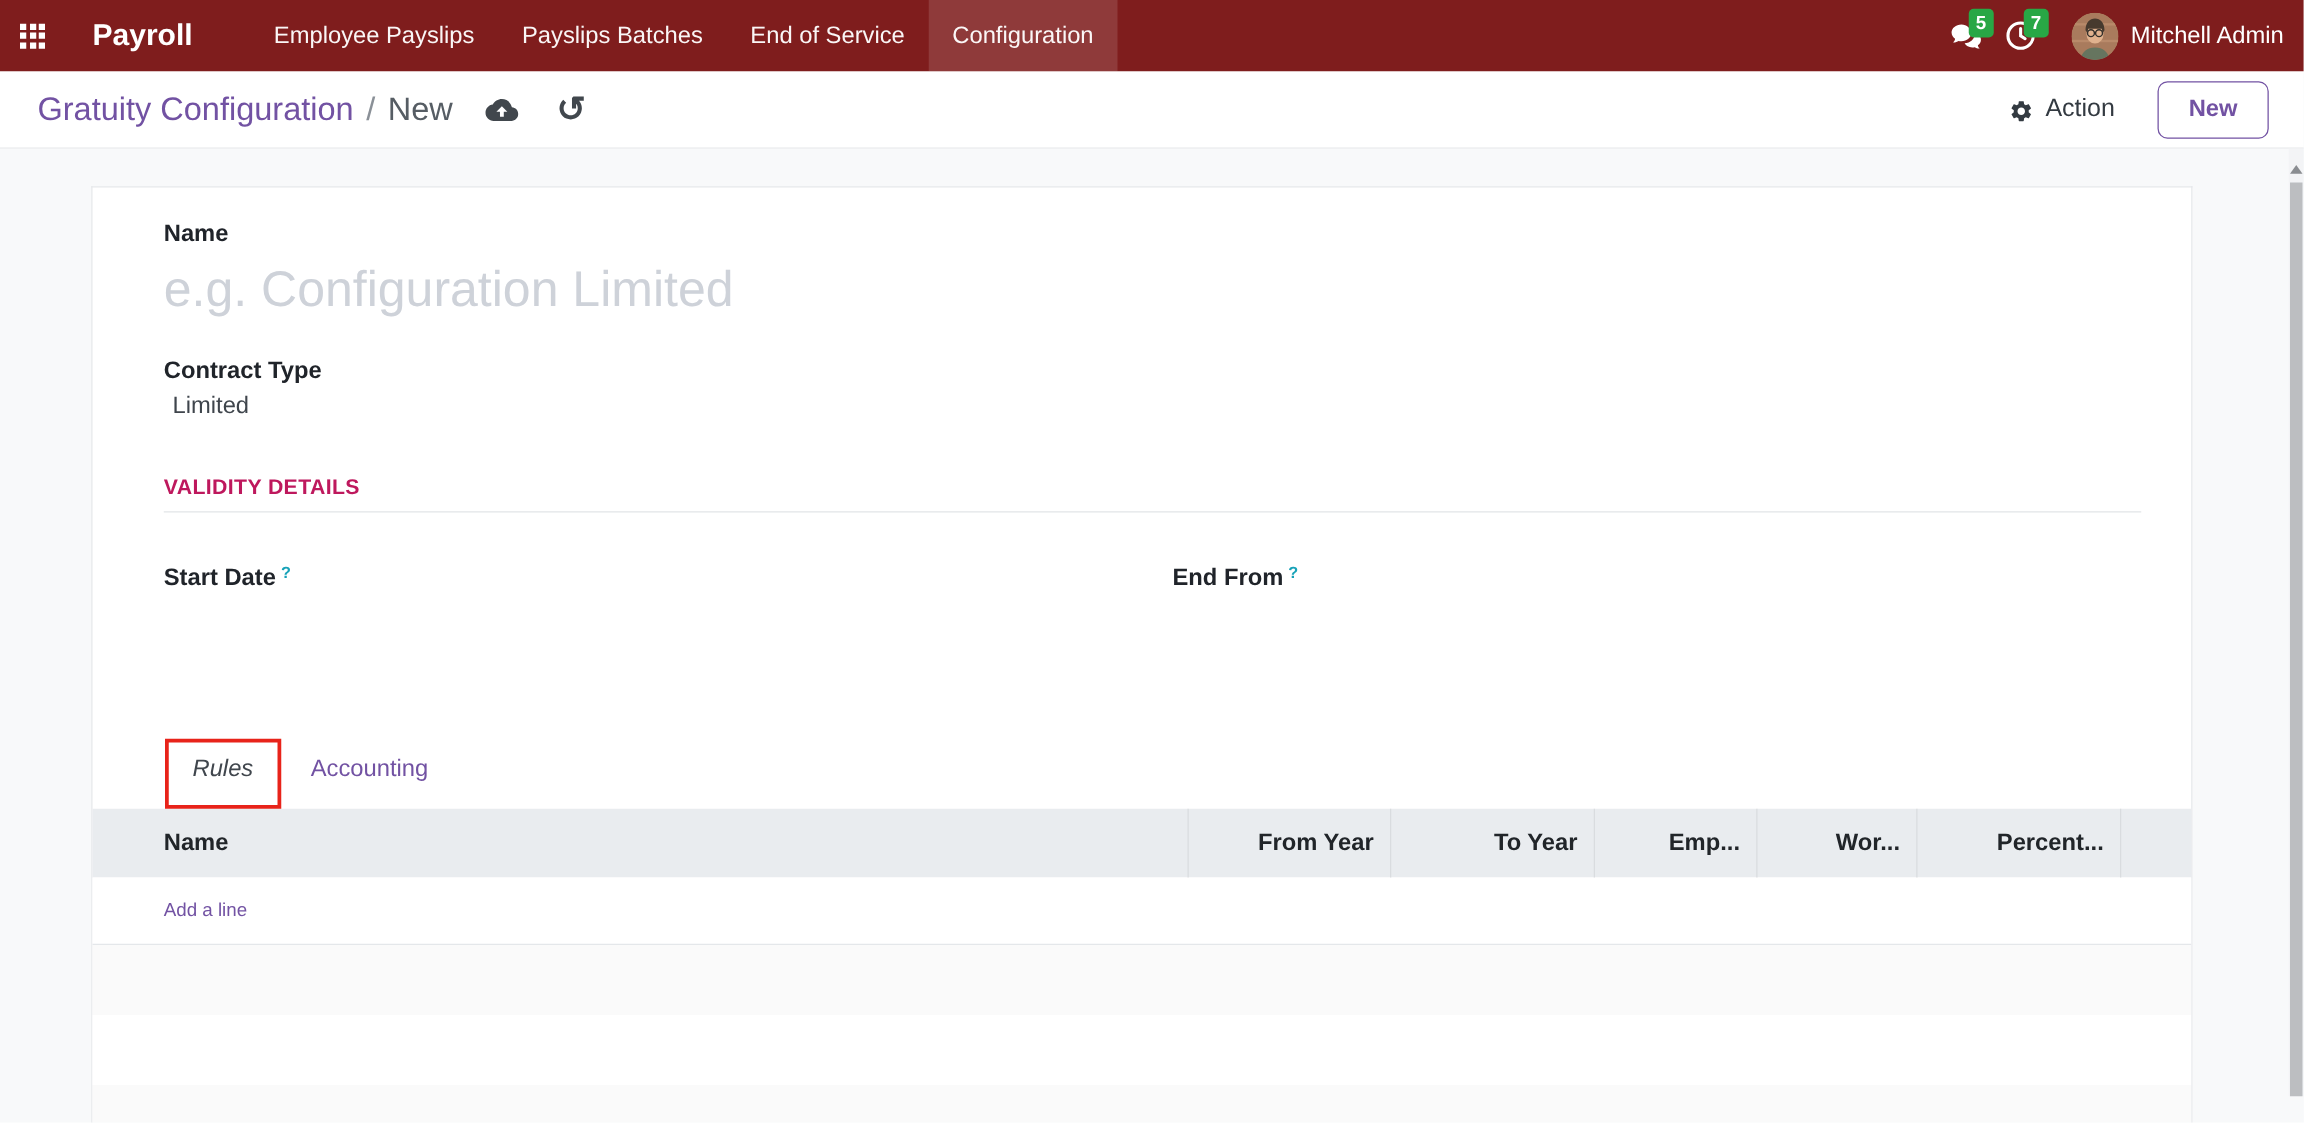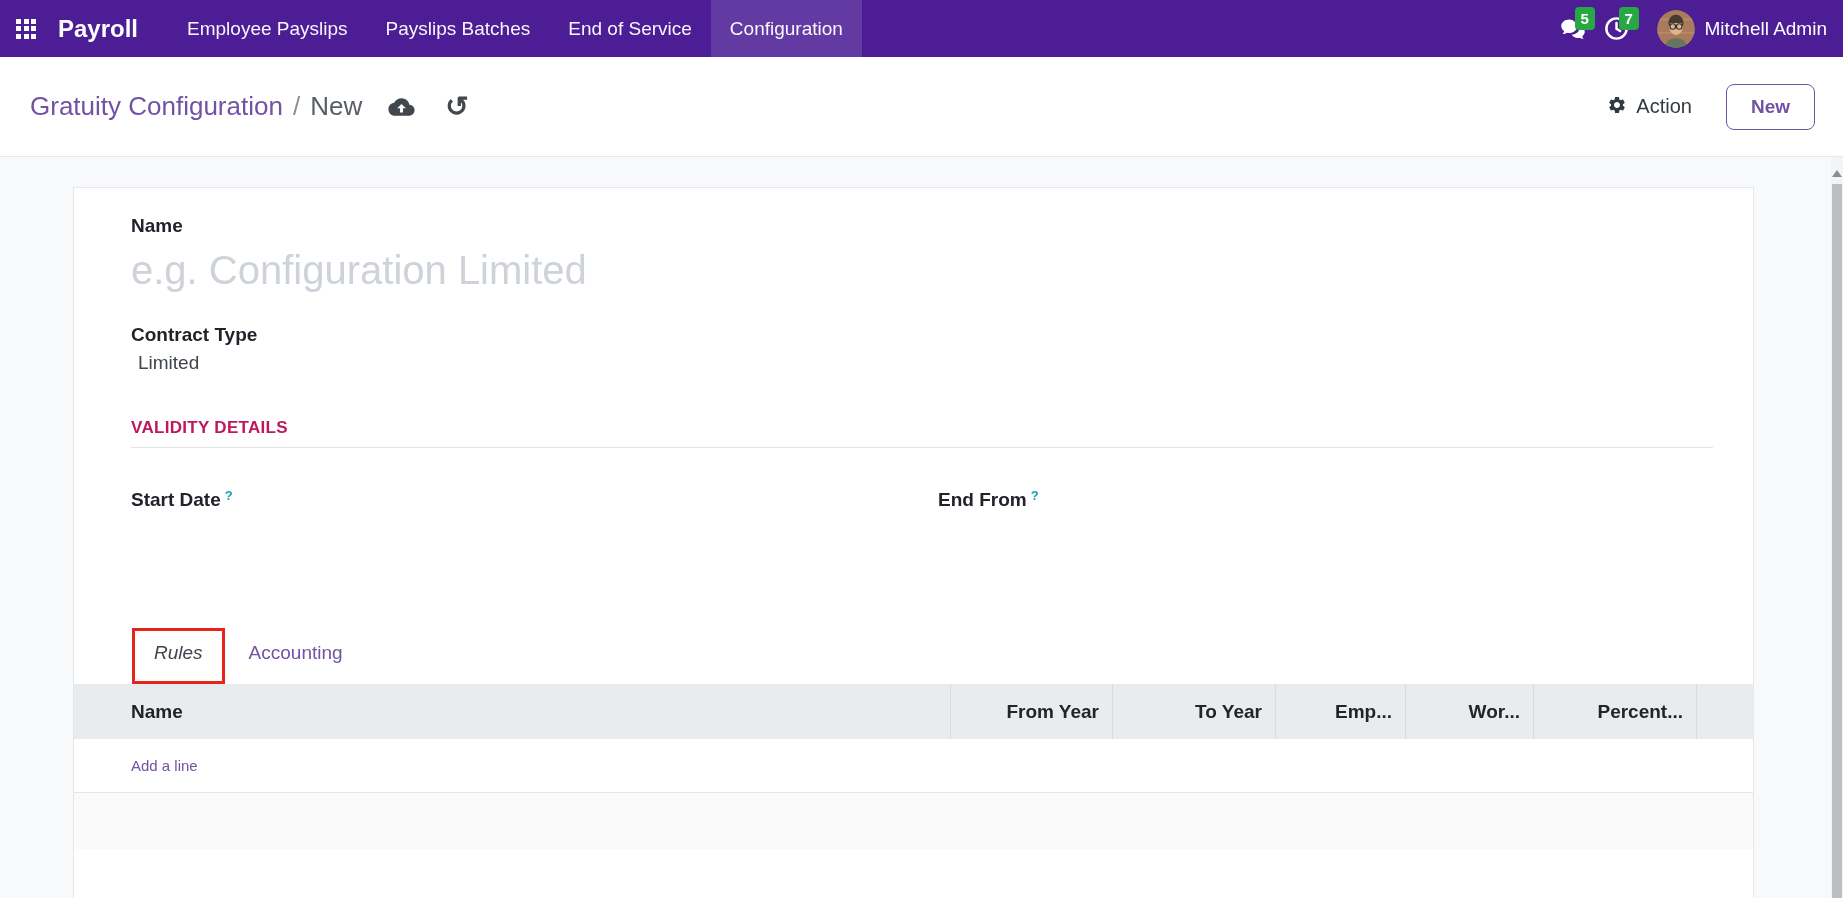--- a/index.html
+++ b/index.html
@@ -6,22 +6,22 @@
   html, body { width: 1843px; height: 898px; overflow: hidden; }
   body {
     font-family: "Liberation Sans", sans-serif;
     background: #f8f9fa;
     color: #212529;
     position: relative;
   }
 
   
   .navbar {
-    height: 57px; background: #4c1d95; display: flex; align-items: stretch;
-    color: #fff; position: relative; z-index: 5;
+    height: 57px; background: #7f1d1d; display: flex; align-items: stretch;
+    color: #fff; position: relative; z-index: 5; gap: 16px;
   }
   .apps-btn { width: 52px; display: flex; align-items: center; justify-content: center; cursor: pointer; background: transparent; border: none; }
   .grid-icon { display: grid; grid-template-columns: repeat(3, 5px); grid-template-rows: repeat(3, 5px); gap: 2.5px; }
   .grid-icon span { background: #fff; width: 5px; height: 5px; }
   .brand { display: flex; align-items: center; font-size: 24px; font-weight: 600; color: #fff; padding: 0 14px 0 6px; margin-right: 16px; cursor: pointer; }
   .nav-menus { display: flex; align-items: stretch; }
   .nav-item {
     display: flex; align-items: center; padding: 0 19px; font-size: 19px;
     color: rgba(255,255,255,.96); cursor: pointer; white-space: nowrap;
   }
@@ -32,31 +32,31 @@
     position: absolute; top: 7px; left: 24px; background: #28a745; color: #fff;
     font-size: 15px; font-weight: 700; line-height: 1; padding: 4px 6px; border-radius: 4px;
     font-family: "Liberation Sans", sans-serif;
   }
   .user-menu { display: flex; align-items: center; gap: 10px; margin-left: 18px; cursor: pointer; }
   .avatar { width: 38px; height: 38px; border-radius: 50%; overflow: hidden; display: block; flex: 0 0 auto; }
   .user-name { font-size: 19px; color: #fff; white-space: nowrap; }
 
   
   .control-panel {
-    height: 100px; background: #fff; display: flex; align-items: center;
+    height: 62px; background: #fff; display: flex; align-items: center;
     justify-content: space-between; padding: 0 28px 0 30px; border-bottom: 1px solid #e6e8ea;
   }
   .breadcrumb { display: flex; align-items: center; gap: 10px; font-size: 26px; }
   .bc-parent { color: #7252a3; cursor: pointer; text-decoration: none; }
   .bc-sep { color: #8a9097; }
   .bc-current { color: #565d64; }
   .bc-icon-btn { background: transparent; border: none; cursor: pointer; display: flex; align-items: center; justify-content: center; padding: 4px; margin-left: 12px; }
   .undo-glyph { font-size: 28px; line-height: 22px; color: #41474d; font-weight: 700; }
   .cp-right { display: flex; align-items: center; gap: 34px; }
-  .action-btn { display: flex; align-items: flex-start; gap: 9px; background: transparent; border: none; cursor: pointer; font-size: 20px; color: #333a41; font-family: "Liberation Sans", sans-serif; }
+  .action-btn { display: flex; align-items: flex-end; gap: 9px; background: transparent; border: none; cursor: pointer; font-size: 20px; color: #333a41; font-family: "Liberation Sans", sans-serif; }
   .new-btn {
     font-size: 19px; font-weight: 600; color: #7252a3; background: #fff;
     border: 1px solid #7252a3; border-radius: 8px; padding: 11px 24px; cursor: pointer;
     font-family: "Liberation Sans", sans-serif;
   }
 
   
   .content { position: relative; height: 758px; background: #f8f9fa; }
   .sheet {
     position: absolute; left: 73px; top: 30px; width: 1681px; height: 750px;

